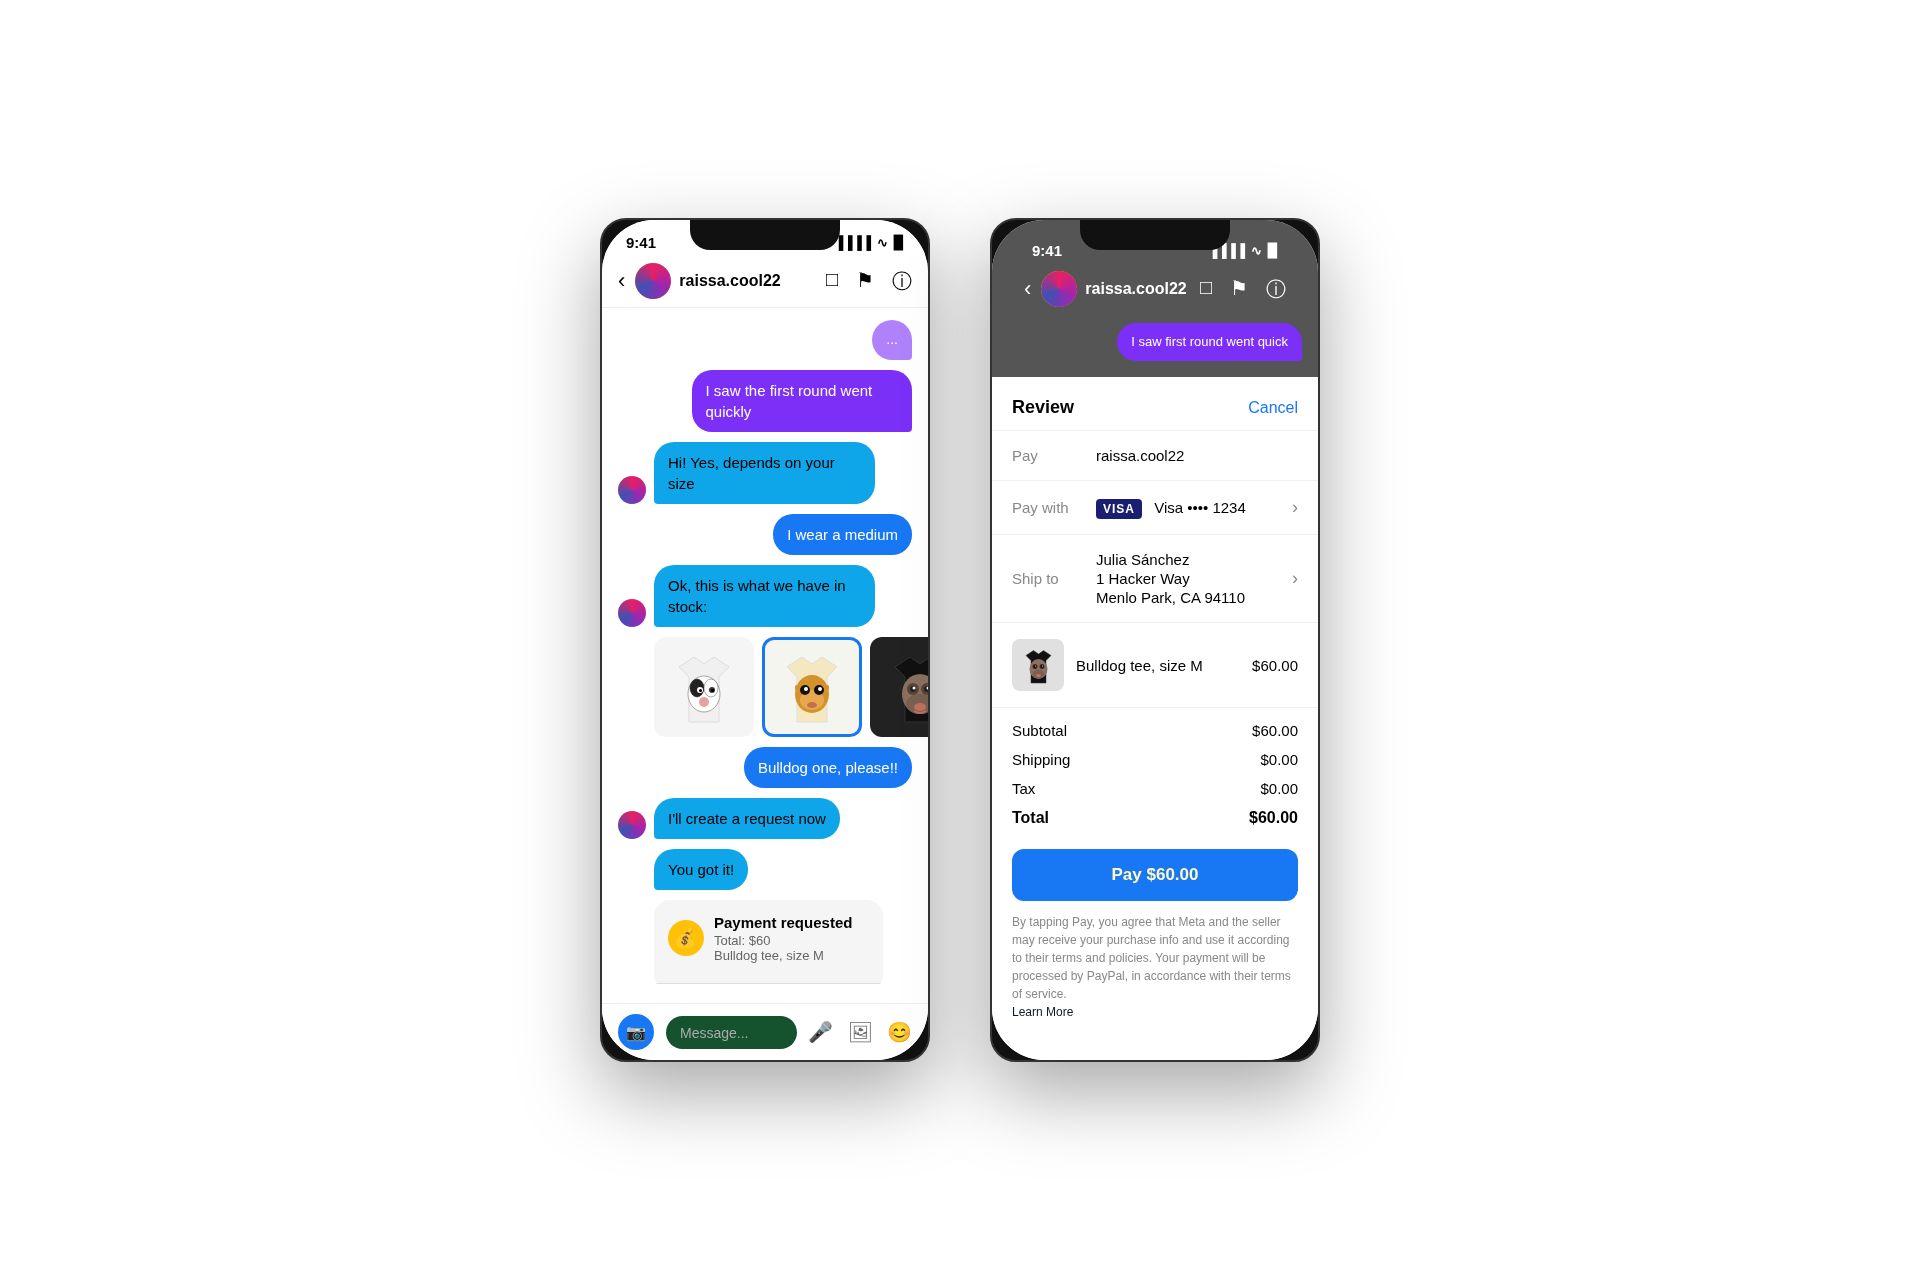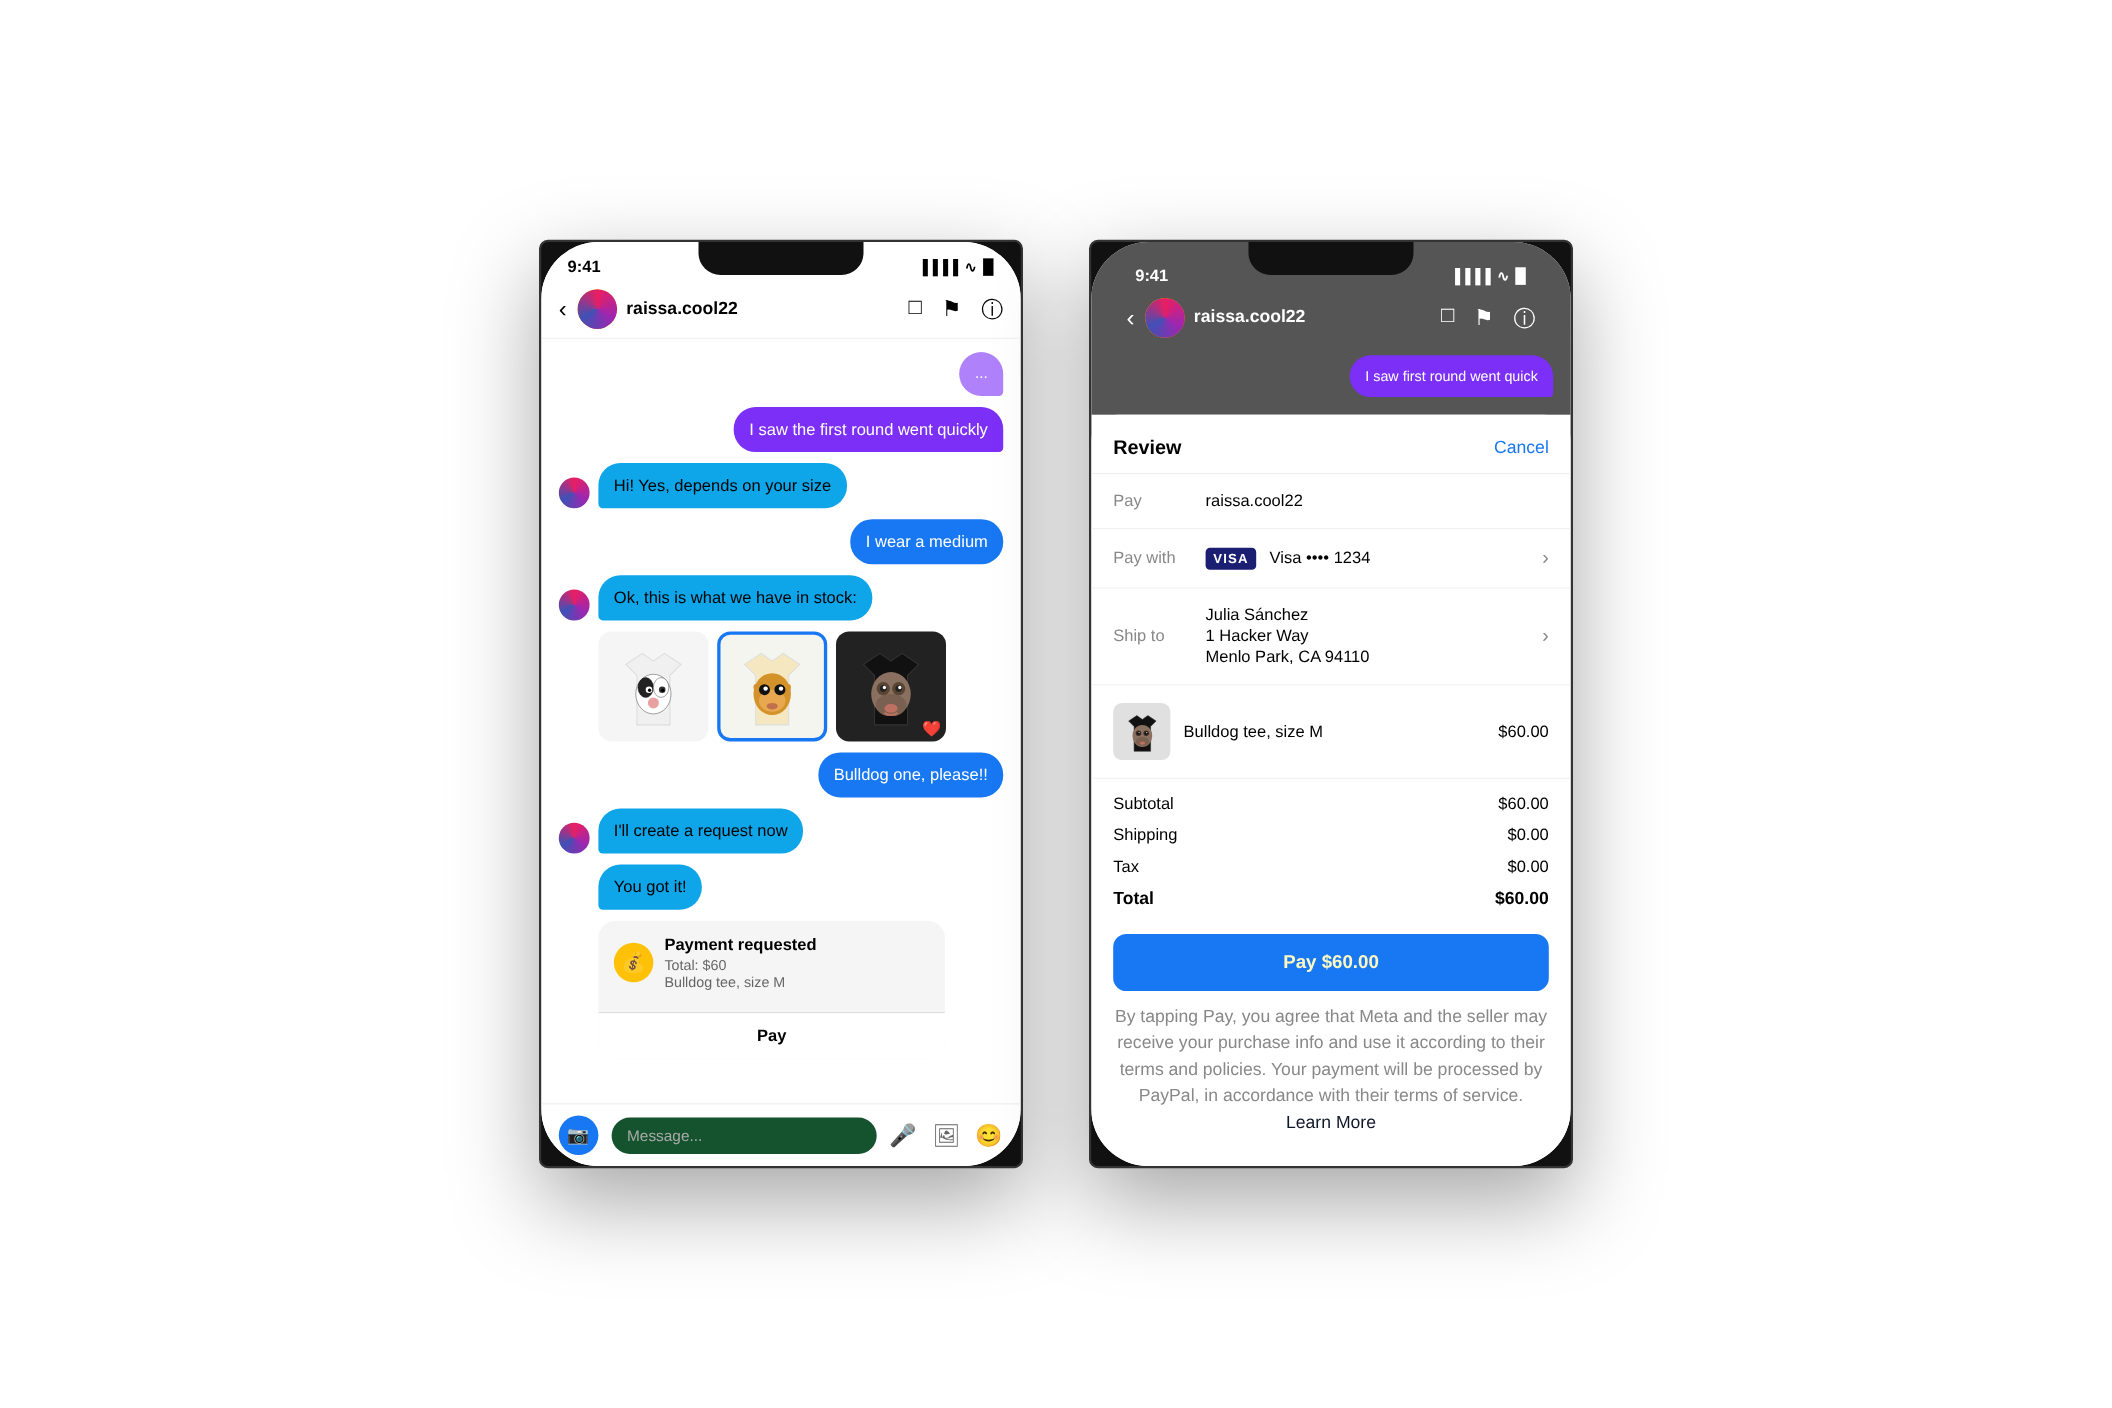--- a/index.html
+++ b/index.html
@@ -9,24 +9,24 @@
       background: #ffffff;
       display: flex;
       align-items: center;
       justify-content: center;
       gap: 60px;
       font-family: -apple-system, BlinkMacSystemFont, 'Segoe UI', Helvetica, Arial, sans-serif;
     }
 
     
     .phone {
-      width: 440px;
+      width: 330px;
       height: 844px;
       background: #111;
-      border-radius: 8px;
+      border-radius: 26px;
       position: relative;
       box-shadow: 0 30px 80px rgba(0,0,0,0.35);
       overflow: hidden;
       border: 2px solid #333;
     }
 
     
     .notch {
       position: absolute;
       top: 0;
@@ -411,23 +411,23 @@
       border-radius: 12px;
       padding: 16px;
       text-align: center;
       font-weight: 700;
       font-size: 17px;
       cursor: pointer;
     }
 
     .fine-print {
       padding: 0 20px 12px;
-      font-size: 16px;
+      font-size: 12px;
       color: #888;
-      text-align: center;
+      text-align: left;
       line-height: 1.5;
     }
 
     .learn-more {
       color: #0f172a;
       text-decoration: none;
     }
 
     .dark-nav-bar {
       display: flex;

